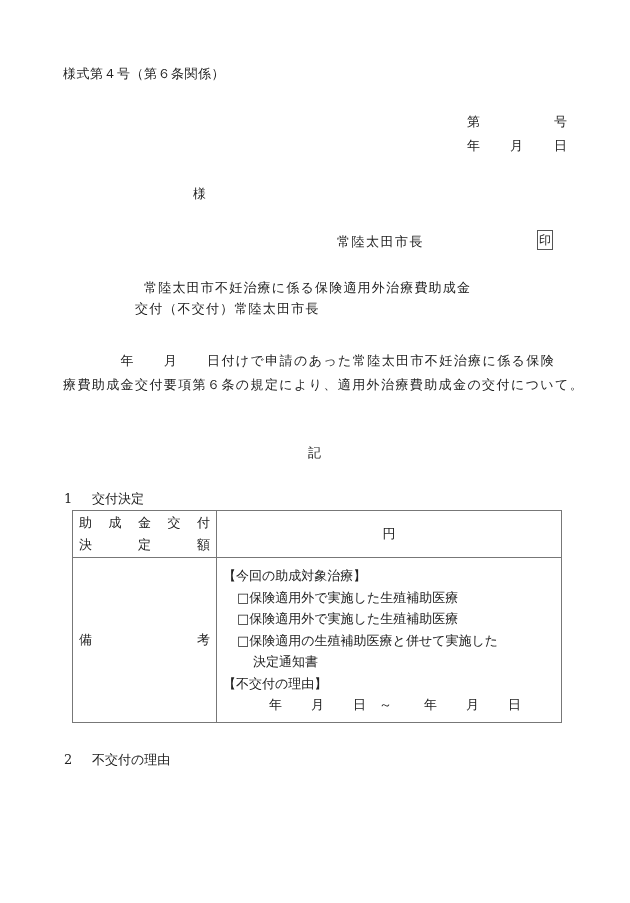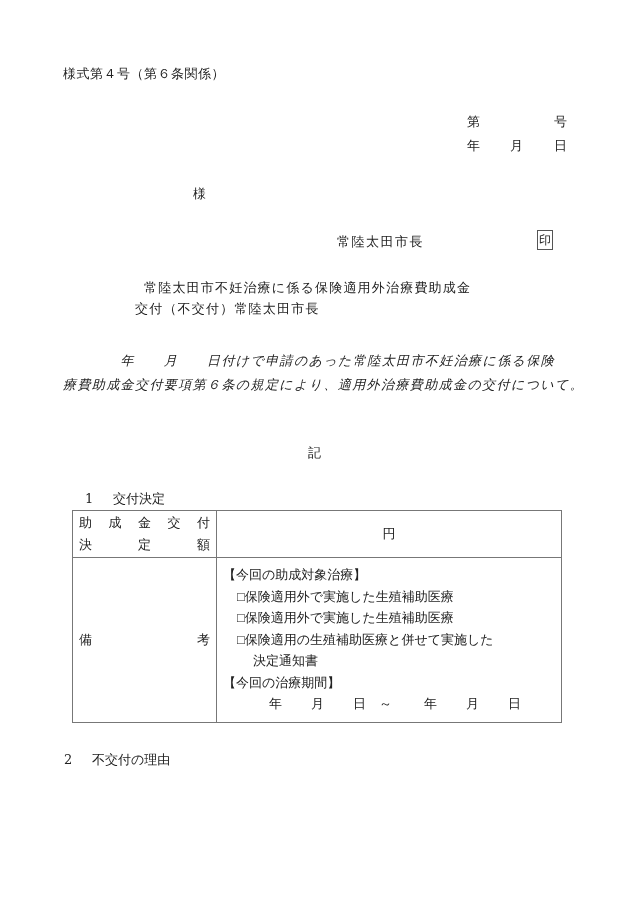--- a/index.html
+++ b/index.html
@@ -11,36 +11,36 @@
   .form-no { left: 63px; top: 67px; letter-spacing: 0.5px; }
   .num-row { left: 467px; top: 115px; width: 100px; }
   .date-row { left: 467px; top: 139px; width: 100px; }
   .num-row span, .date-row span { position: absolute; top: 0; }
   .addressee { left: 193px; top: 187px; }
   .sender { left: 337px; top: 235px; letter-spacing: 1.5px; }
   .seal { left: 537px; top: 230px; width: 14px; height: 18px; border: 1px solid #555; font-size: 12px; line-height: 18px; text-align: center; }
   .title1 { left: 144px; top: 281px; letter-spacing: 1.2px; }
   .title2 { left: 135px; top: 302px; letter-spacing: 1.2px; }
   .body-text { left: 63px; top: 349px; width: 505px; line-height: 24px; white-space: normal; letter-spacing: 1.4px; font-size: 13px; }
-  .body-text div { white-space: nowrap; font-style: italic; }
+  .body-text div { white-space: nowrap; }
   .ki { left: 308px; top: 446px; }
-  .sec1 { left: 64px; top: 492px; margin-left: 21px; }
+  .sec1 { left: 64px; top: 492px; }
   .sec2 { left: 64px; top: 753px; }
   .sec-num { display: inline-block; width: 28px; }
   table.main {
     position: absolute; left: 72px; top: 510px; width: 490px; border-collapse: collapse;
   }
   table.main td { border: 1.5px solid #777; padding: 0; vertical-align: middle; }
   .lbl { width: 131px; }
   .lbl-amount { height: 46px; padding: 0 6px !important; }
   .lbl-amount .line { display: flex; justify-content: space-between; line-height: 22px; }
   .lbl-note { height: 164px; padding: 0 6px !important; }
   .lbl-note .line { display: flex; justify-content: space-between; }
   .yen { text-align: center; }
-  .notes { padding: 3px 0 2px 6px !important; line-height: 21.5px; font-family: Liberation Mono, monospace; }
+  .notes { padding: 3px 0 2px 6px !important; line-height: 21.5px; }
   .notes .indent1 { padding-left: 14px; }
   .notes .indent2 { padding-left: 30px; }
   .period { display: flex; padding-left: 46px; }
   .period span { display: inline-block; }
 </style>
 </head>
 <body>
 
 <div class="abs form-no">様式第４号（第６条関係）</div>
 
@@ -101,21 +101,21 @@
         <span>備</span>
         <span>考</span>
       </div>
     </td>
     <td class="notes">
       <div>【今回の助成対象治療】</div>
       <div class="indent1">□保険適用外で実施した生殖補助医療</div>
       <div class="indent1">□保険適用外で実施した生殖補助医療</div>
       <div class="indent1">□保険適用の生殖補助医療と併せて実施した</div>
       <div class="indent2">決定通知書</div>
-      <div>【今回の治療期間】</div>
+      <div>【不交付の理由】</div>
       <div class="period">
         <span style="width:42px">年</span>
         <span style="width:42px">月</span>
         <span style="width:26px">日</span>
         <span style="width:45px">～</span>
         <span style="width:42px">年</span>
         <span style="width:42px">月</span>
         <span>日</span>
       </div>
     </td>

